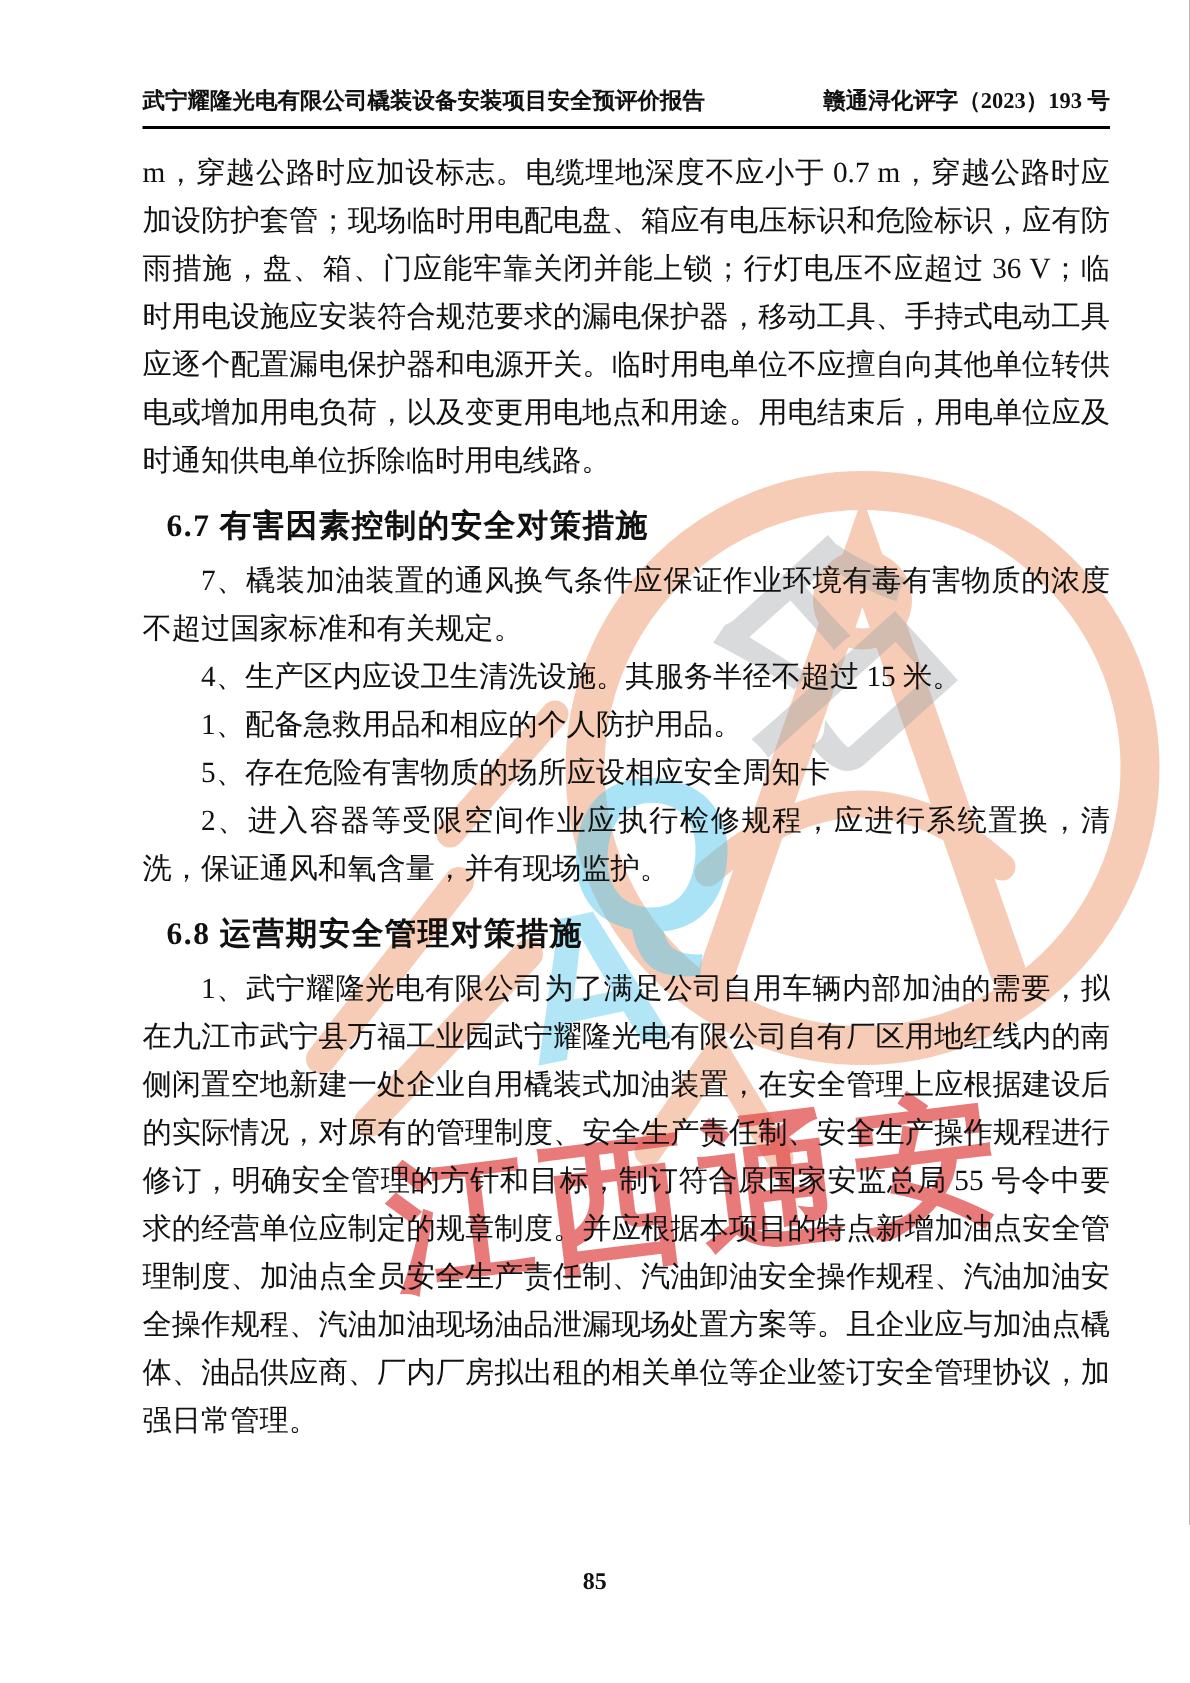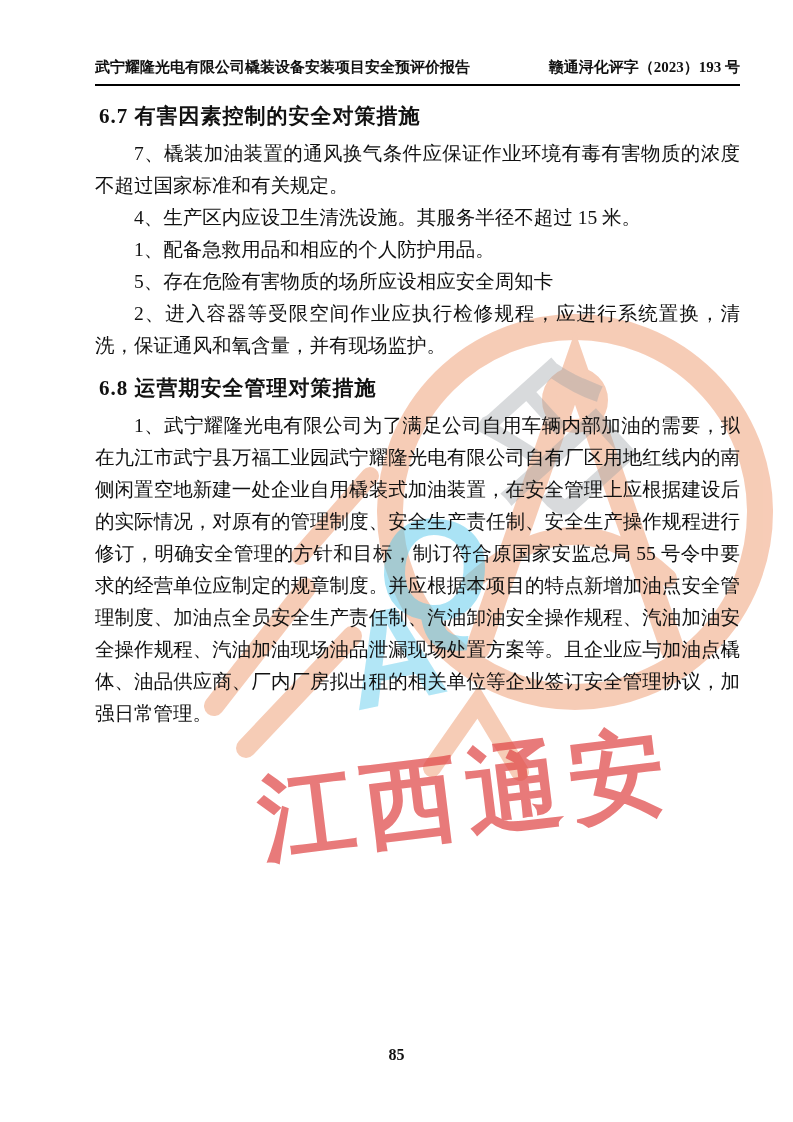--- a/index.html
+++ b/index.html
@@ -49,21 +49,21 @@
     padding-bottom:7px;border-bottom:2px solid #000;
   }
   .body-text{margin-top:14px;}
   p.para{
     margin:0;
     font-size:19.5px;line-height:32px;
     text-align:justify;
   }
   p.indent{text-indent:2em;}
   h2.sec{
-    margin:10px 0 6px 4px;
+    margin:10px 0 6px 16px;
     font-size:21px;line-height:32px;
     font-weight:bold;letter-spacing:1px;
   }
   .page-number{
     position:absolute;left:0;right:0;bottom:58px;
     text-align:center;font-size:16px;font-weight:bold;z-index:1;margin-top:43px;
   }
 </style>
 </head>
 <body>
@@ -91,20 +91,21 @@
 
   <div class="content">
 
     <div class="header">
       <span>武宁耀隆光电有限公司橇装设备安装项目安全预评价报告</span>
       <span>赣通浔化评字（2023）193 号</span>
     </div>
 
     <div class="body-text">
 
+      <p class="para">m，穿越公路时应加设标志。电缆埋地深度不应小于 0.7 m，穿越公路时应加设防护套管；现场临时用电配电盘、箱应有电压标识和危险标识，应有防雨措施，盘、箱、门应能牢靠关闭并能上锁；行灯电压不应超过 36 V；临时用电设施应安装符合规范要求的漏电保护器，移动工具、手持式电动工具应逐个配置漏电保护器和电源开关。临时用电单位不应擅自向其他单位转供电或增加用电负荷，以及变更用电地点和用途。用电结束后，用电单位应及时通知供电单位拆除临时用电线路。</p>
 
       <h2 class="sec">6.7 有害因素控制的安全对策措施</h2>
 
       <p class="para indent">7、橇装加油装置的通风换气条件应保证作业环境有毒有害物质的浓度不超过国家标准和有关规定。</p>
       <p class="para indent">4、生产区内应设卫生清洗设施。其服务半径不超过 15 米。</p>
       <p class="para indent">1、配备急救用品和相应的个人防护用品。</p>
       <p class="para indent">5、存在危险有害物质的场所应设相应安全周知卡</p>
       <p class="para indent">2、进入容器等受限空间作业应执行检修规程，应进行系统置换，清洗，保证通风和氧含量，并有现场监护。</p>
 
       <h2 class="sec">6.8 运营期安全管理对策措施</h2>

